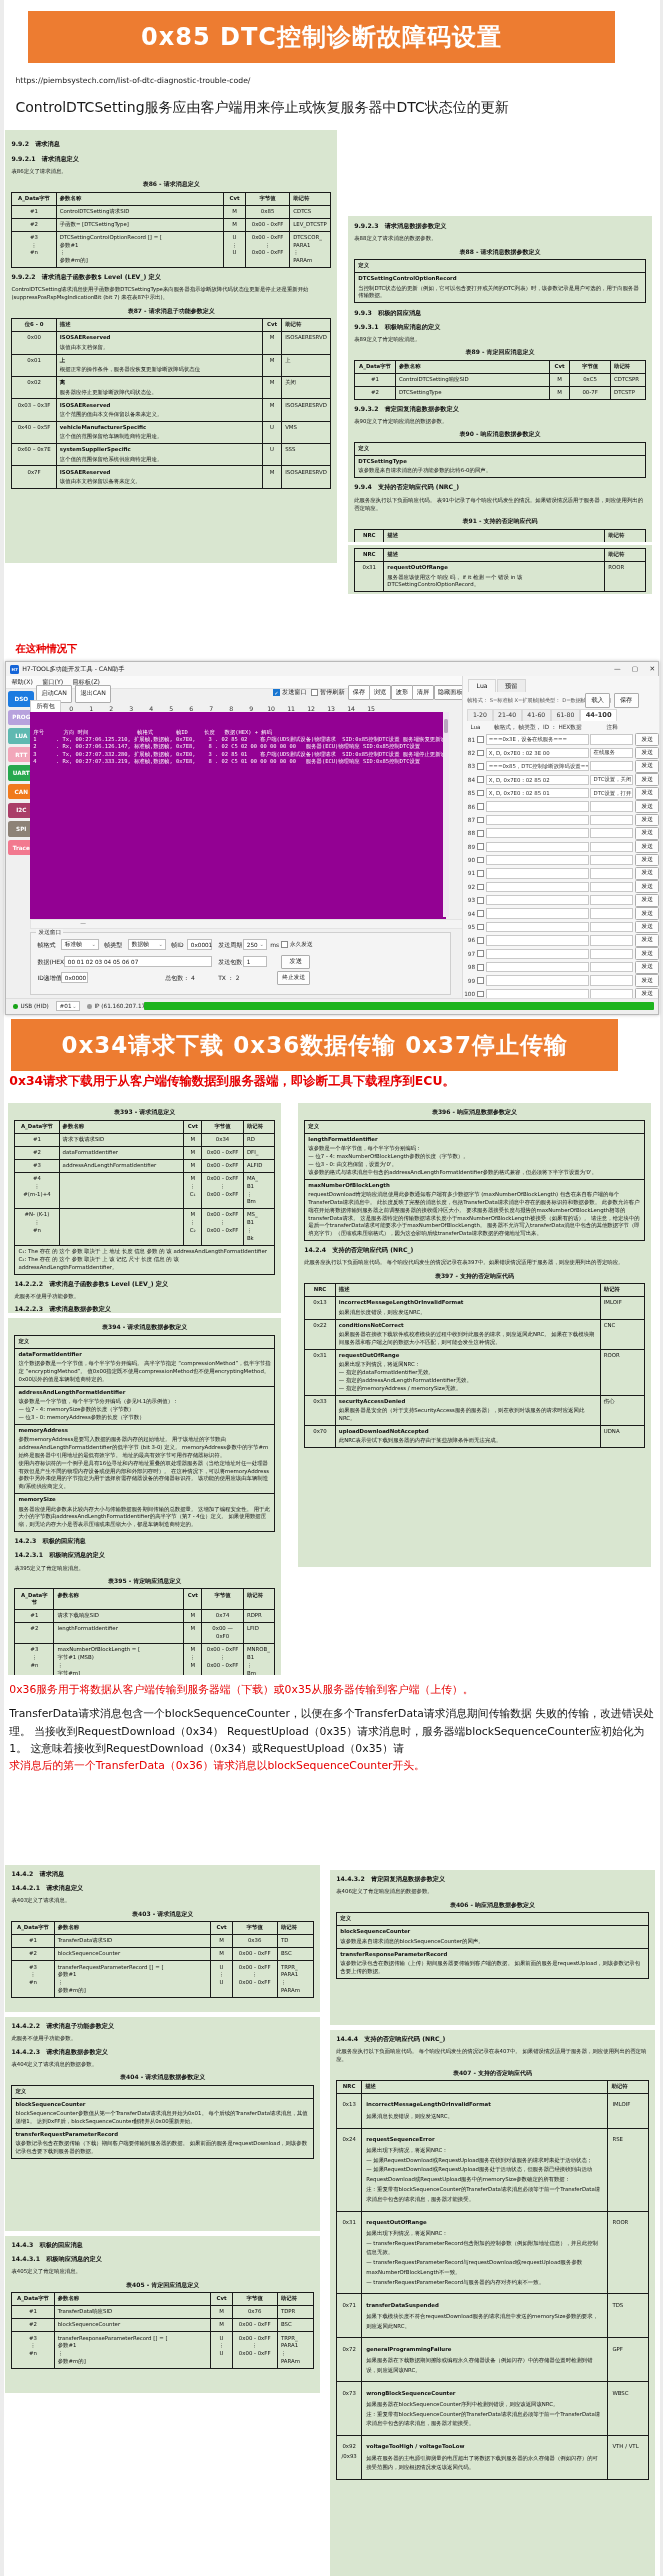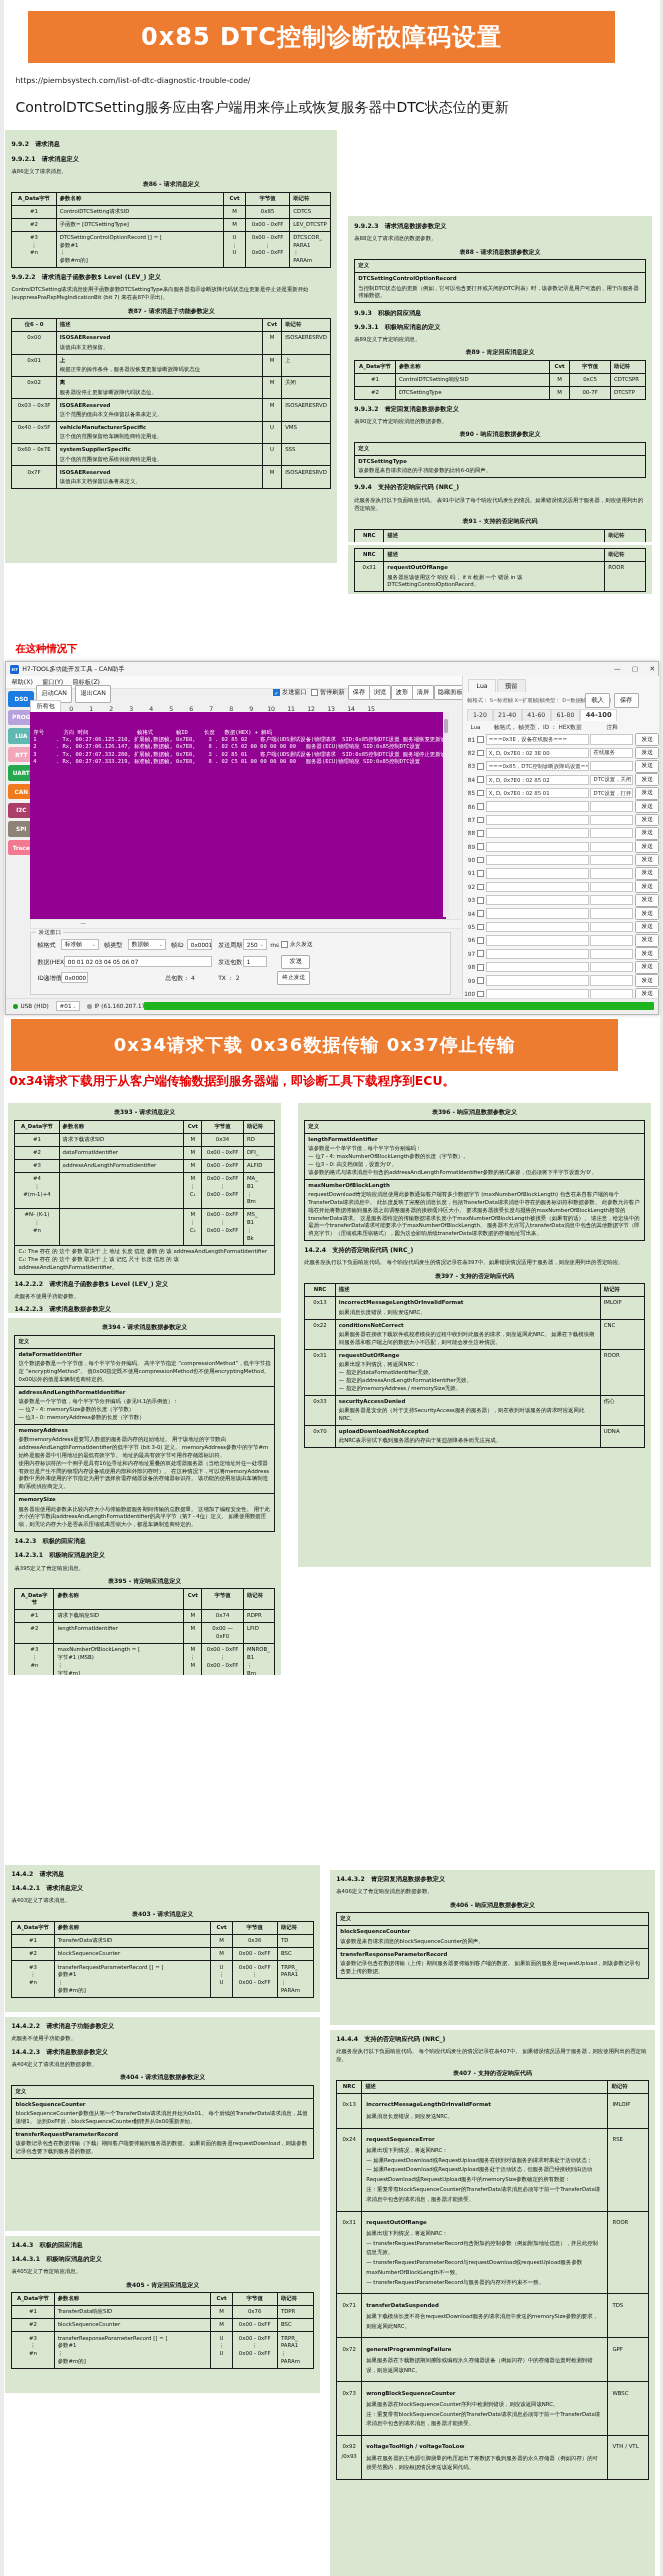--- a/index.html
+++ b/index.html
@@ -654,21 +654,21 @@
         <span class="ddarrow">⌄</span>
     </span>
     <span style="margin-left:7.2px;display:inline-flex;align-items:center;">
       <span class="dot" style="background:#9a9a9a;"></span>
         <span>IP (61.160.207.173)</span>
     </span>
     <div class="progress" style="left:138px;right:4.1px;top:3.1px;"></div>
   </div>
 </div>
 
-<div class="abs banner" style="left:11.3px;top:1019px;width:607px;height:52px;font-size:18px;">
+<div class="abs banner" style="left:11.3px;top:1019px;width:607px;height:52px;font-size:23px;">
     <span>0x34请求下载 0x36数据传输 0x37停止传输</span>
   </div>
 
 <div class="abs redline" style="left:9.3px;top:1073px;font-size:12.4px;">0x34请求下载用于从客户端传输数据到服务器端，即诊断工具下载程序到ECU。</div>
 
 <div class="abs green" style="left:8.2px;top:1103px;width:273px;height:210px;">
   <div class="cap" style="margin-top:0;">表393 - 请求消息定义</div>
   <div>
       <table class="doc">
         <colgroup>
@@ -894,20 +894,23 @@
               <div class="ct">此NRC表示尝试下载到服务器的内存由于某些故障条件而无法完成。</div>
             </td>
             <td class="">UDNA</td>
           </tr>
         </tbody>
       </table>
     </div>
 </div>
 
 <div class="abs" style="left:9.3px;top:1681px;width:645px;">
+  <div class="midp red">0x36服务用于将数据从客户端传输到服务器端（下载）或0x35从服务器传输到客户端（上传）。</div>
+  <div class="midp" style="margin-top:7.2px;">TransferData请求消息包含一个blockSequenceCounter，以便在多个TransferData请求消息期间传输数据 失败的传输，改进错误处理。 当接收到RequestDownload（0x34） RequestUpload（0x35）请求消息时，服务器端blockSequenceCounter应初始化为1。 这意味着接收到RequestDownload（0x34）或RequestUpload（0x35）请</div>
+  <div class="midp red">求消息后的第一个TransferData（0x36）请求消息以blockSequenceCounter开头。</div>
 </div>
 
 <div class="abs green" style="left:5.2px;top:1865px;width:315px;height:147px;">
   <div class="dochead" style="margin-top:0;">14.4.2　请求消息</div>
   <div class="dochead">14.4.2.1　请求消息定义</div>
   <div class="docp">表403定义了请求消息。</div>
   <div class="cap">表403 - 请求消息定义</div>
   <div>
       <table class="doc">
         <colgroup>

